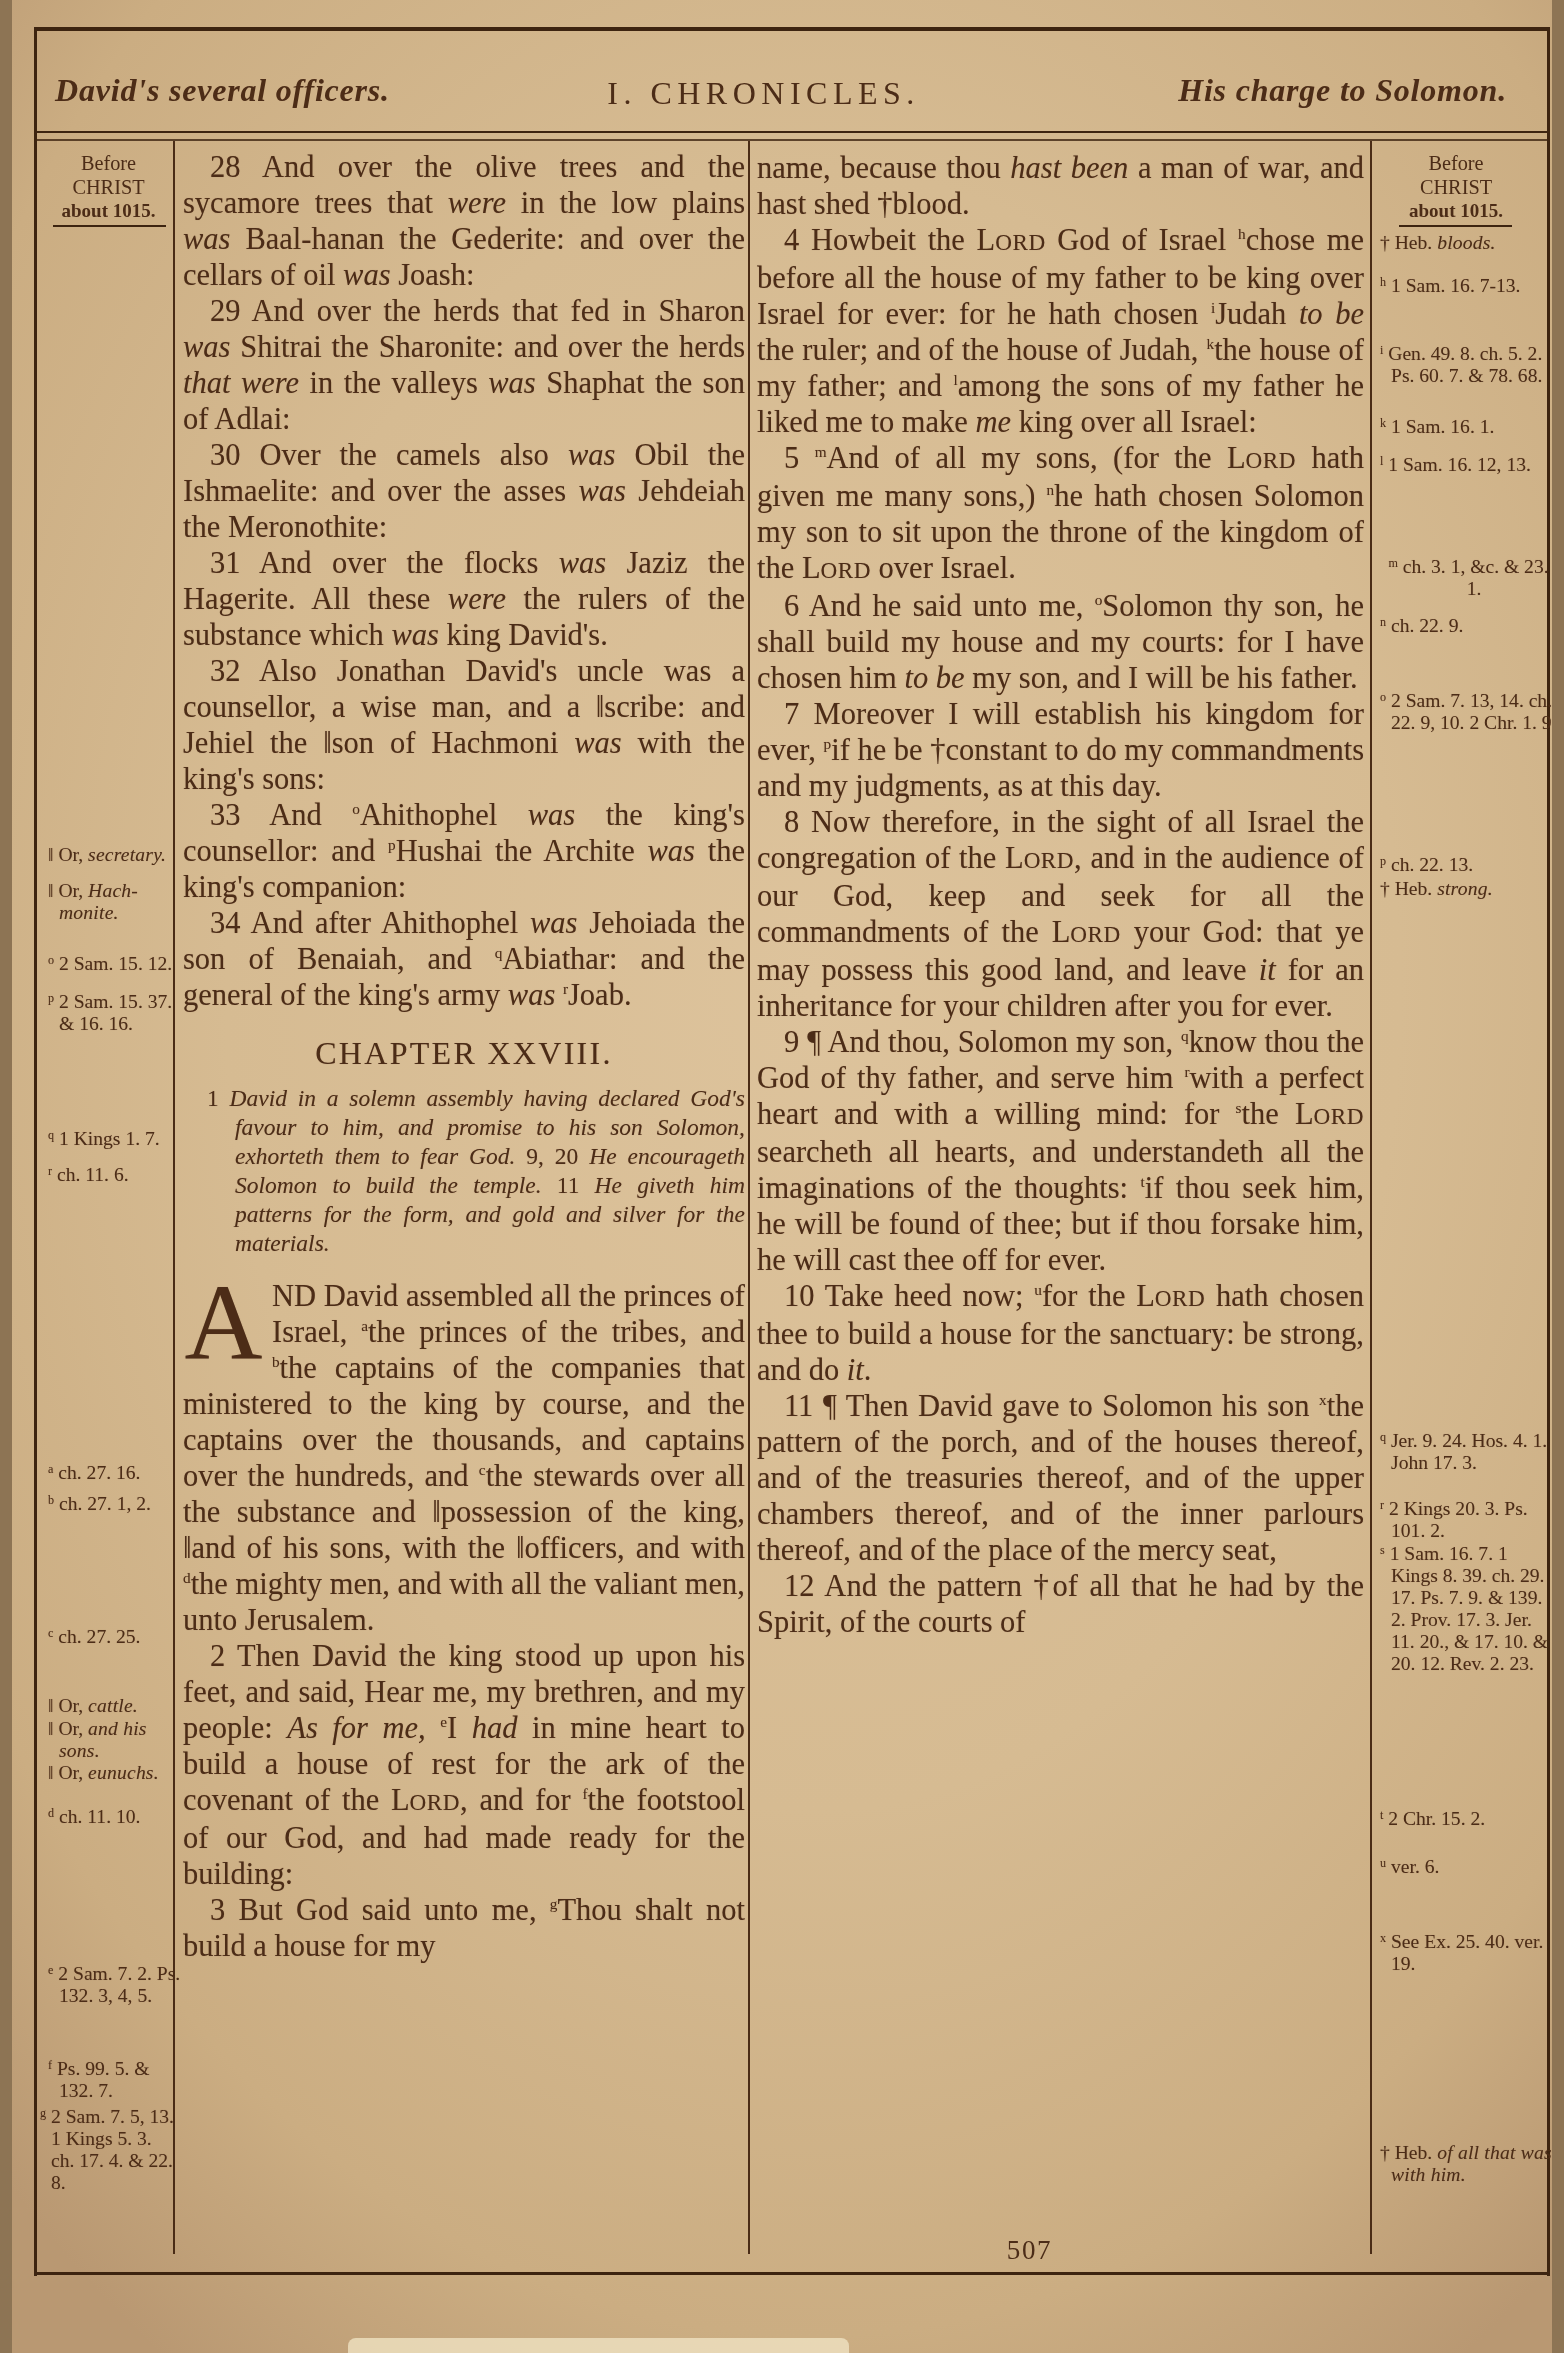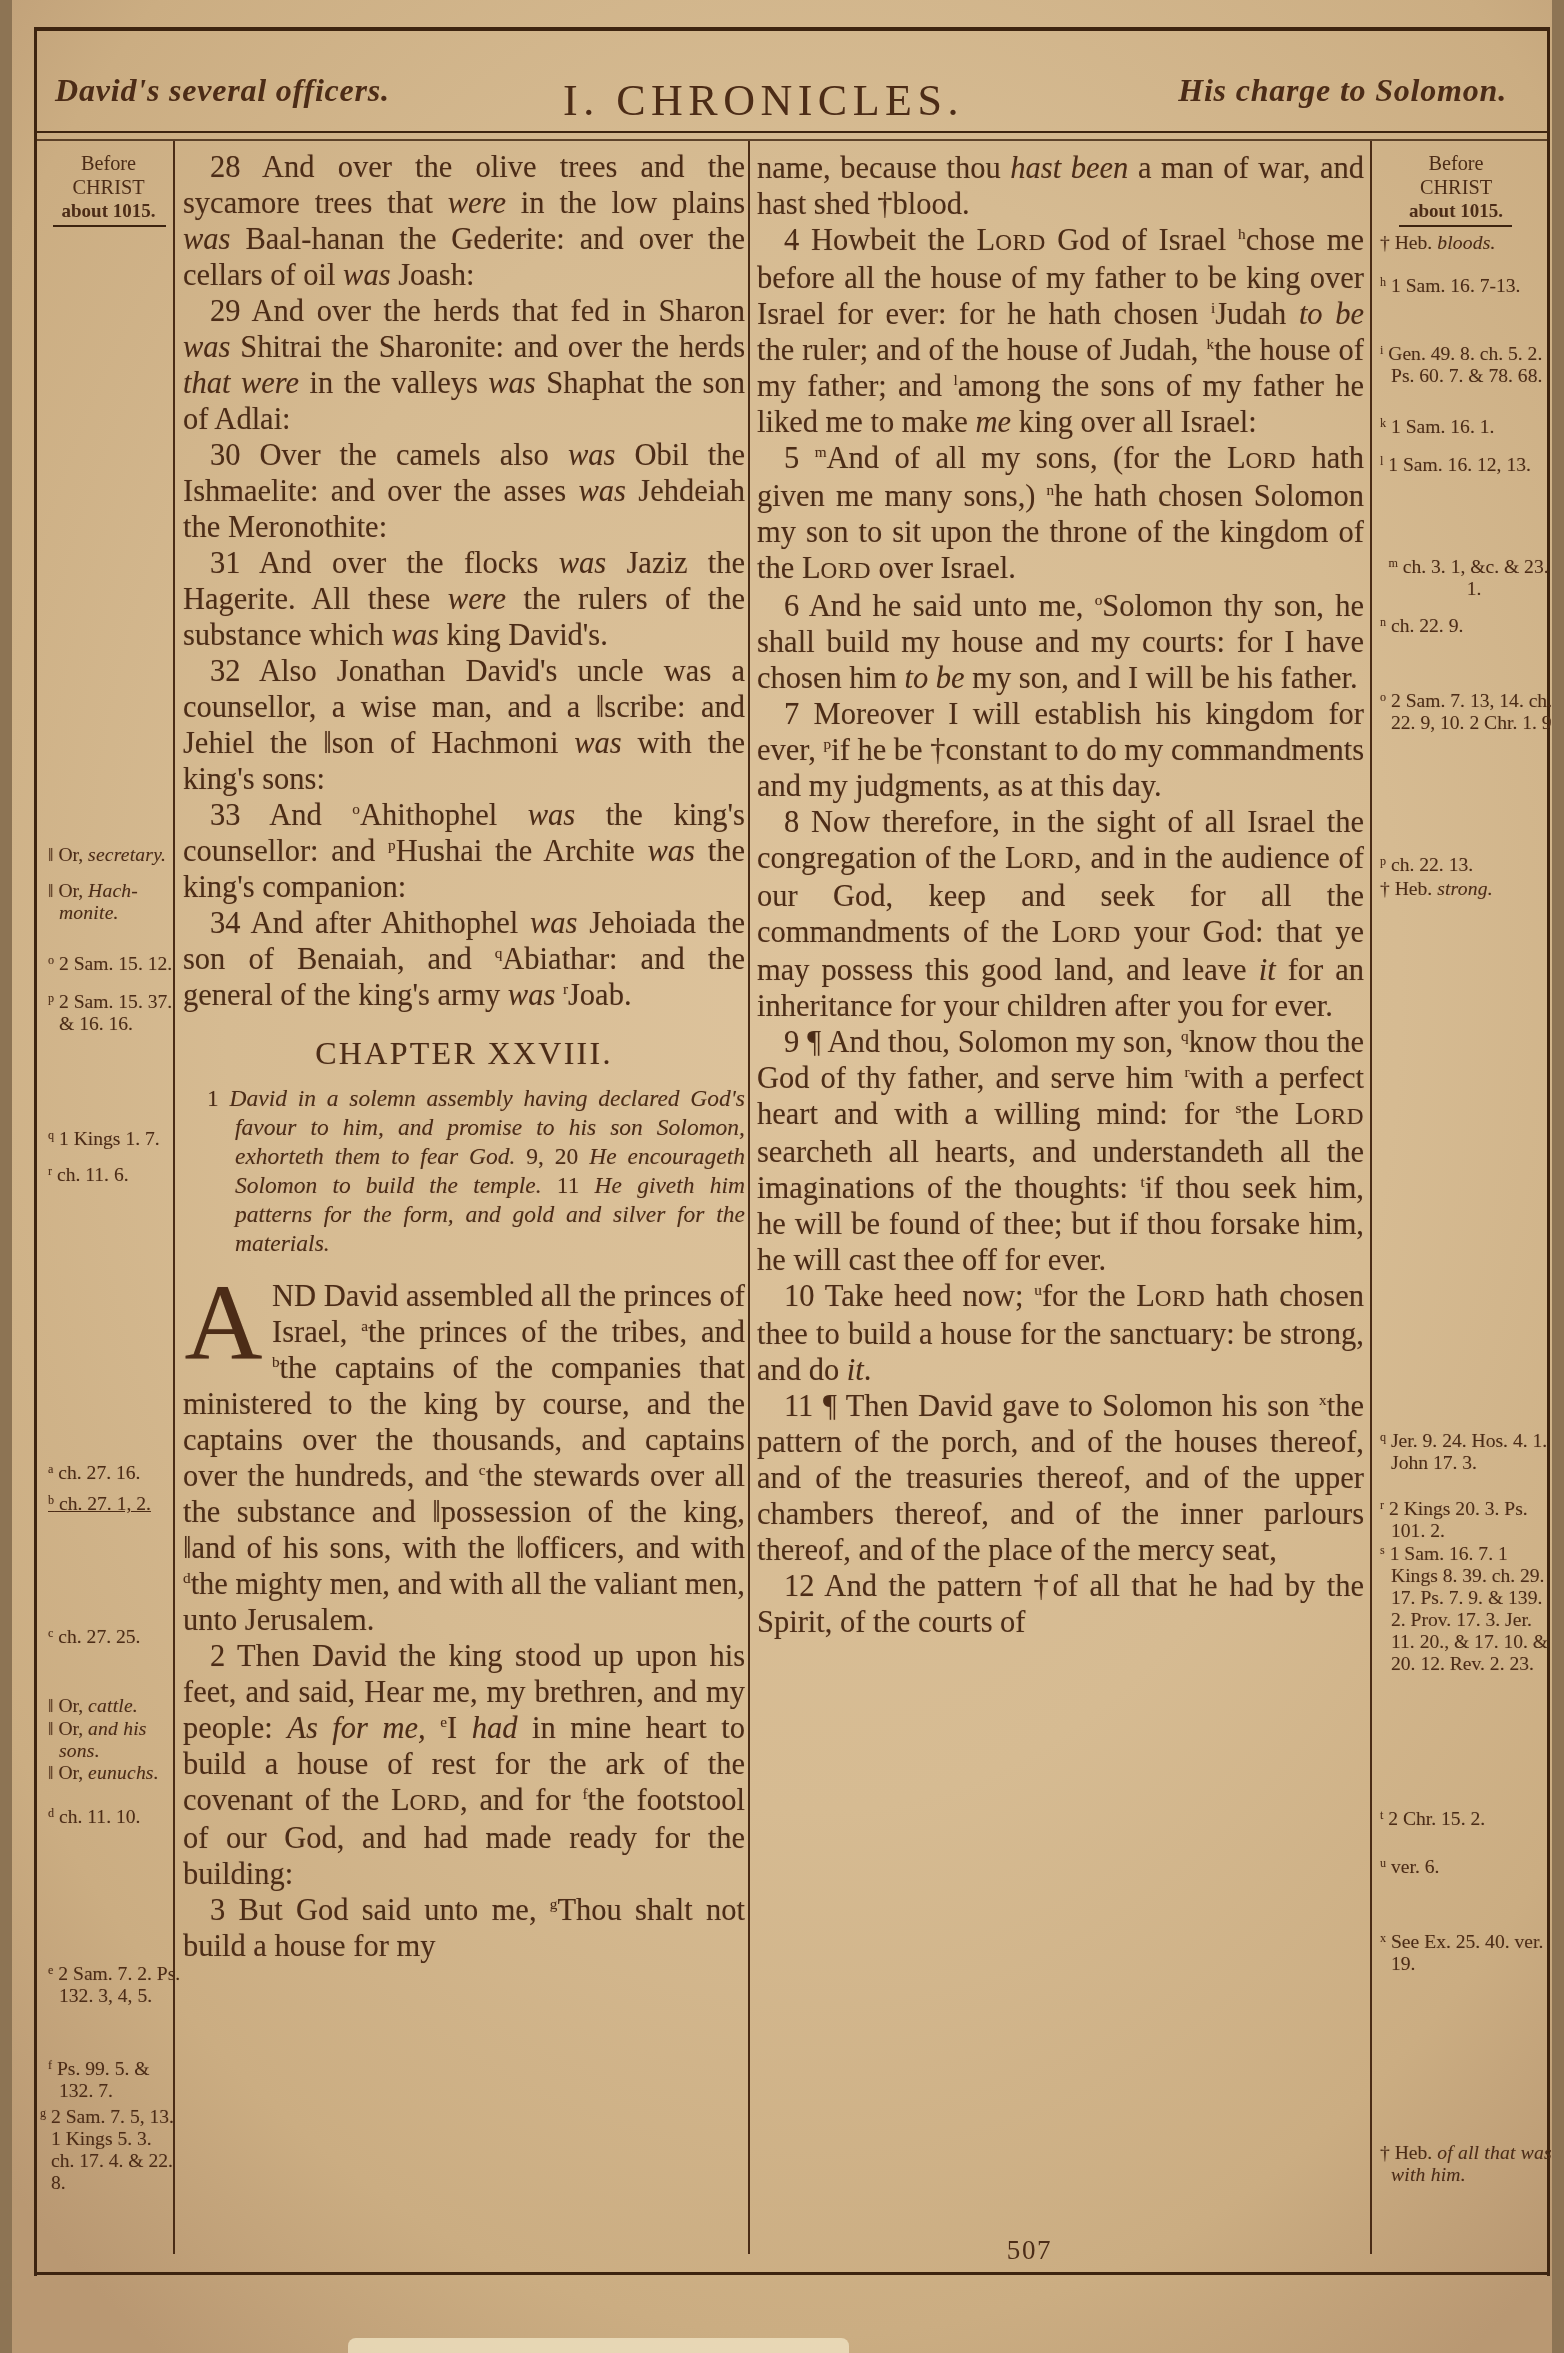--- a/index.html
+++ b/index.html
@@ -14,21 +14,21 @@
     color:#4c2c17;
     overflow:hidden;
   }
   .rule{position:absolute;background:#3d2410;}
   .rule.soft{background:#4a2c16;}
 
   
   .runhead{position:absolute;top:72px;font-size:32px;white-space:nowrap;}
   .runhead.it{font-style:italic;font-weight:600;letter-spacing:0.8px;}
   .book-title{position:absolute;top:75px;left:548px;width:407px;text-align:center;
-    font-size:44px;letter-spacing:5.5px;font-weight:400;white-space:nowrap;}
+    font-size:32px;letter-spacing:5.5px;font-weight:400;white-space:nowrap;}
 
   
   .bc{position:absolute;text-align:center;font-size:20.3px;line-height:23.5px;}
   .bc .l3{font-size:19px;font-weight:bold;}
 
   
   .mn{position:absolute;font-size:19.6px;line-height:22px;padding-left:11px;text-indent:-11px;
       text-shadow:0 0 0.8px rgba(76,44,23,.25);}
   .mn sup{font-size:0.62em;vertical-align:0.5em;line-height:0;}
   .mn i{letter-spacing:0.2px;text-align:center;}
@@ -85,21 +85,21 @@
   </div>
   <div class="rule" style="left:1387px;top:225px;width:113px;height:1.6px;"></div>
 
   <div class="mn" style="left:36px;top:844px;width:124px;">‖ Or, <i>secretary.</i></div>
   <div class="mn" style="left:36px;top:880px;width:124px;">‖ Or, <i>Hach-monite.</i></div>
   <div class="mn" style="left:36px;top:953px;width:124px;"><sup>o</sup> 2 Sam. 15. 12.</div>
   <div class="mn" style="left:36px;top:991px;width:124px;"><sup>p</sup> 2 Sam. 15. 37. &amp; 16. 16.</div>
   <div class="mn" style="left:36px;top:1128px;width:124px;"><sup>q</sup> 1 Kings 1. 7.</div>
   <div class="mn" style="left:36px;top:1164px;width:124px;"><sup>r</sup> ch. 11. 6.</div>
   <div class="mn" style="left:36px;top:1462px;width:124px;"><sup>a</sup> ch. 27. 16.</div>
-  <div class="mn" style="left:36px;top:1493px;width:124px;text-decoration:underline;"><sup>b</sup> ch. 27. 1, 2.</div>
+  <div class="mn" style="left:36px;top:1493px;width:124px;"><sup>b</sup> ch. 27. 1, 2.</div>
   <div class="mn" style="left:36px;top:1626px;width:124px;"><sup>c</sup> ch. 27. 25.</div>
   <div class="mn" style="left:36px;top:1695px;width:124px;">‖ Or, <i>cattle.</i></div>
   <div class="mn" style="left:36px;top:1718px;width:124px;">‖ Or, <i>and his sons.</i></div>
   <div class="mn" style="left:36px;top:1762px;width:124px;">‖ Or, <i>eunuchs.</i></div>
   <div class="mn" style="left:36px;top:1806px;width:124px;"><sup>d</sup> ch. 11. 10.</div>
   <div class="mn" style="left:36px;top:1963px;width:124px;"><sup>e</sup> 2 Sam. 7. 2. Ps. 132. 3, 4, 5.</div>
   <div class="mn" style="left:36px;top:2058px;width:124px;"><sup>f</sup> Ps. 99. 5. &amp; 132. 7.</div>
   <div class="mn" style="left:28px;top:2106px;width:124px;"><sup>g</sup> 2 Sam. 7. 5, 13. 1 Kings 5. 3. ch. 17. 4. &amp; 22. 8.</div>
 
   <div class="mn" style="left:1368px;top:232px;width:166px;">† Heb. <i>bloods.</i></div>

